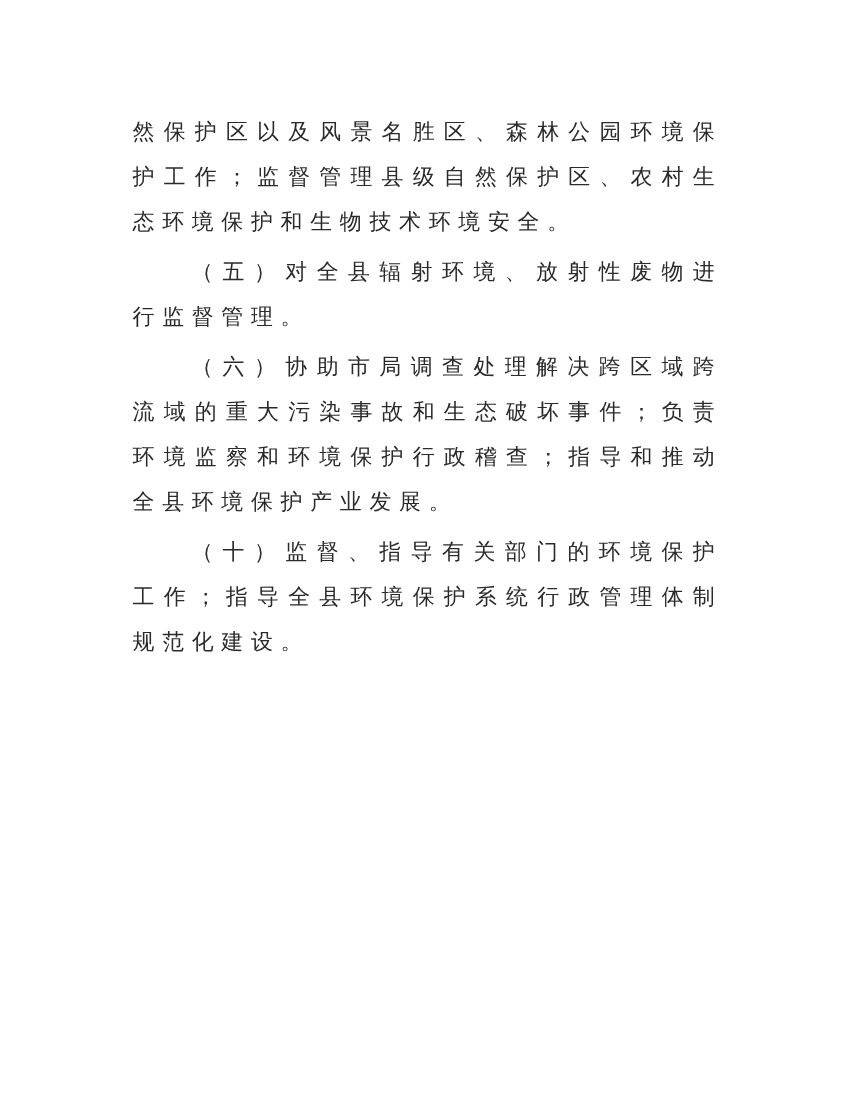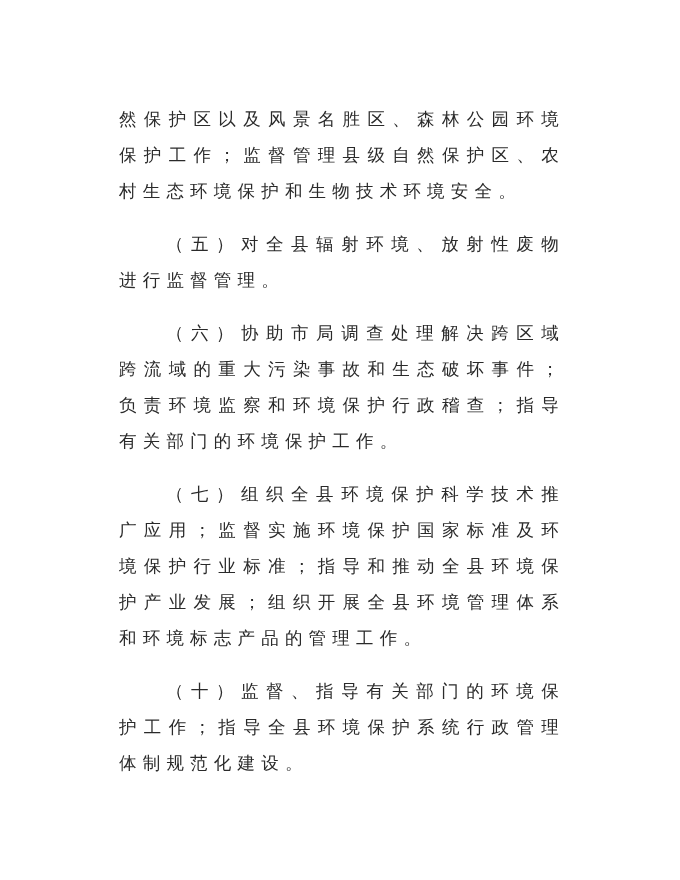--- a/index.html
+++ b/index.html
@@ -18,32 +18,31 @@
       left: 102px;
       top: 84px;
       width: 480px;
       font-family: "DejaVu Serif", "Liberation Serif", serif;
       color: #2a2a2a;
       font-size: 17.5px;
       line-height: 36px;
       letter-spacing: 6.2px;
     }
     .para {
-      margin: 17px;
+      margin: 4px;
       padding: 0;
       text-align: justify;
       word-break: break-all;
     }
     .para.indent {
       text-indent: 47px;
     }
   </style>
 </head>
 <body>
 
 <div class="page">
   <p class="para">然保护区以及风景名胜区、森林公园环境保护工作；监督管理县级自然保护区、农村生态环境保护和生物技术环境安全。</p>
   <p class="para indent">（五）对全县辐射环境、放射性废物进行监督管理。</p>
-  <p class="para indent">（六）协助市局调查处理解决跨区域跨流域的重大污染事故和生态破坏事件；负责环境监察和环境保护行政稽查；指导有关部门的环境保护工作。</p>
-  <p class="para indent">（七）组织全县环境保护科学技术推广应用；监督实施环境保护国家标准及环境保护行业标准；指导和推动全县环境保护产业发展；组织开展全县环境管理体系和环境标志产品的管理工作。</p>
+  <p class="para indent">（六）协助市局调查处理解决跨区域跨流域的重大污染事故和生态破坏事件；负责环境监察和环境保护行政稽查；指导和推动全县环境保护产业发展。</p>
   <p class="para indent">（十）监督、指导有关部门的环境保护工作；指导全县环境保护系统行政管理体制规范化建设。</p>
 
 </div>
 
 </body></html>

